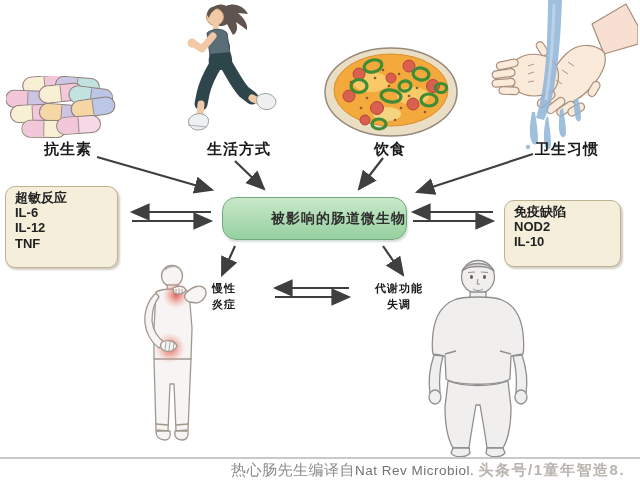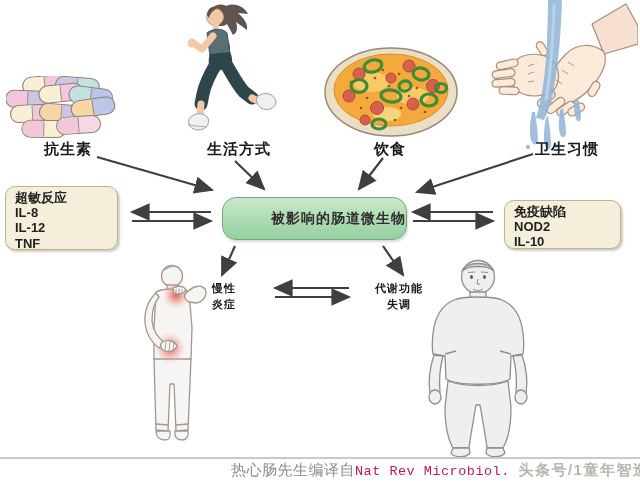--- a/index.html
+++ b/index.html
@@ -8,41 +8,41 @@
     font-family:"Liberation Sans","DejaVu Sans",sans-serif;color:#1c1c1c;
   }
   .abs{position:absolute;}
   .factor-label{
     position:absolute;width:84px;text-align:center;font-weight:700;font-size:15px;
     letter-spacing:1px;color:#191919;
   }
   .side-box{
     position:absolute;background:#f5eeda;border:1.5px solid #bfb292;border-radius:10px;
     box-shadow:1.5px 2px 2px rgba(125,112,85,.35);
-    padding:3px 9px 0 9px;font-size:13px;font-weight:700;line-height:15.2px;color:#222;
+    padding:3px 9px 18px 9px;font-size:13px;font-weight:700;line-height:15.2px;color:#222;
   }
   .side-box .bx-line{white-space:nowrap;}
   .center-box{
     position:absolute;left:222px;top:197px;width:183px;height:41px;
     background:linear-gradient(#c9e8ca,#95d09f);
     border:1.8px solid #74a87c;border-radius:14px;
     display:flex;align-items:center;justify-content:flex-end;
     font-weight:700;font-size:14px;letter-spacing:1px;color:#2f2f2f;
     box-shadow:1px 2px 2px rgba(90,120,95,.25);
   }
   .outcome-label{
     position:absolute;text-align:center;font-weight:700;font-size:11px;
     line-height:15.5px;letter-spacing:1px;color:#191919;
   }
   .sep-line{position:absolute;left:0;top:457px;width:640px;height:1.5px;background:#cbc8c8;}
   .caption{
     position:absolute;left:231px;top:461px;white-space:nowrap;
     font-size:15px;color:#8b8b8b;letter-spacing:.5px;
   }
-  .caption .src{font-family:Liberation Mono, monospace;font-size:13.5px;color:#be185d;}
+  .caption .src{font-family:Liberation Sans, sans-serif;font-size:13.5px;color:#737373;}
   .caption .wm{color:#b9b4ae;font-weight:700;letter-spacing:1.5px;}
   svg{display:block;}
   .arrows{position:absolute;left:0;top:0;pointer-events:none;}
 </style>
 </head>
 <body>
 
 <div class="canvas">
 
   <svg class="abs" style="left:6px;top:76px" width="115" height="64" viewBox="0 0 115 64">
@@ -191,21 +191,21 @@
     <path d="M66,4 C65,40 63,70 58,100" stroke="#bcd4ea" stroke-width="3" fill="none" opacity="0.9"></path>
   </svg>
 
   <div class="factor-label" style="left:26px;top:140px">抗生素</div>
   <div class="factor-label" style="left:197px;top:140px">生活方式</div>
   <div class="factor-label" style="left:348px;top:140px">饮食</div>
   <div class="factor-label" style="left:525px;top:140px">卫生习惯</div>
 
   <div class="side-box" style="left:5px;top:186px;width:93px;height:59px">
     <div class="bx-line">超敏反应</div>
-    <div class="bx-line">IL-8</div>
+    <div class="bx-line">IL-6</div>
     <div class="bx-line">IL-12</div>
     <div class="bx-line">TNF</div>
   </div>
 
   <div class="center-box">
     <span>被影响的肠道微生物</span>
   </div>
 
   <div class="side-box" style="left:504px;top:200px;width:97px;height:44px">
     <div class="bx-line">免疫缺陷</div>

